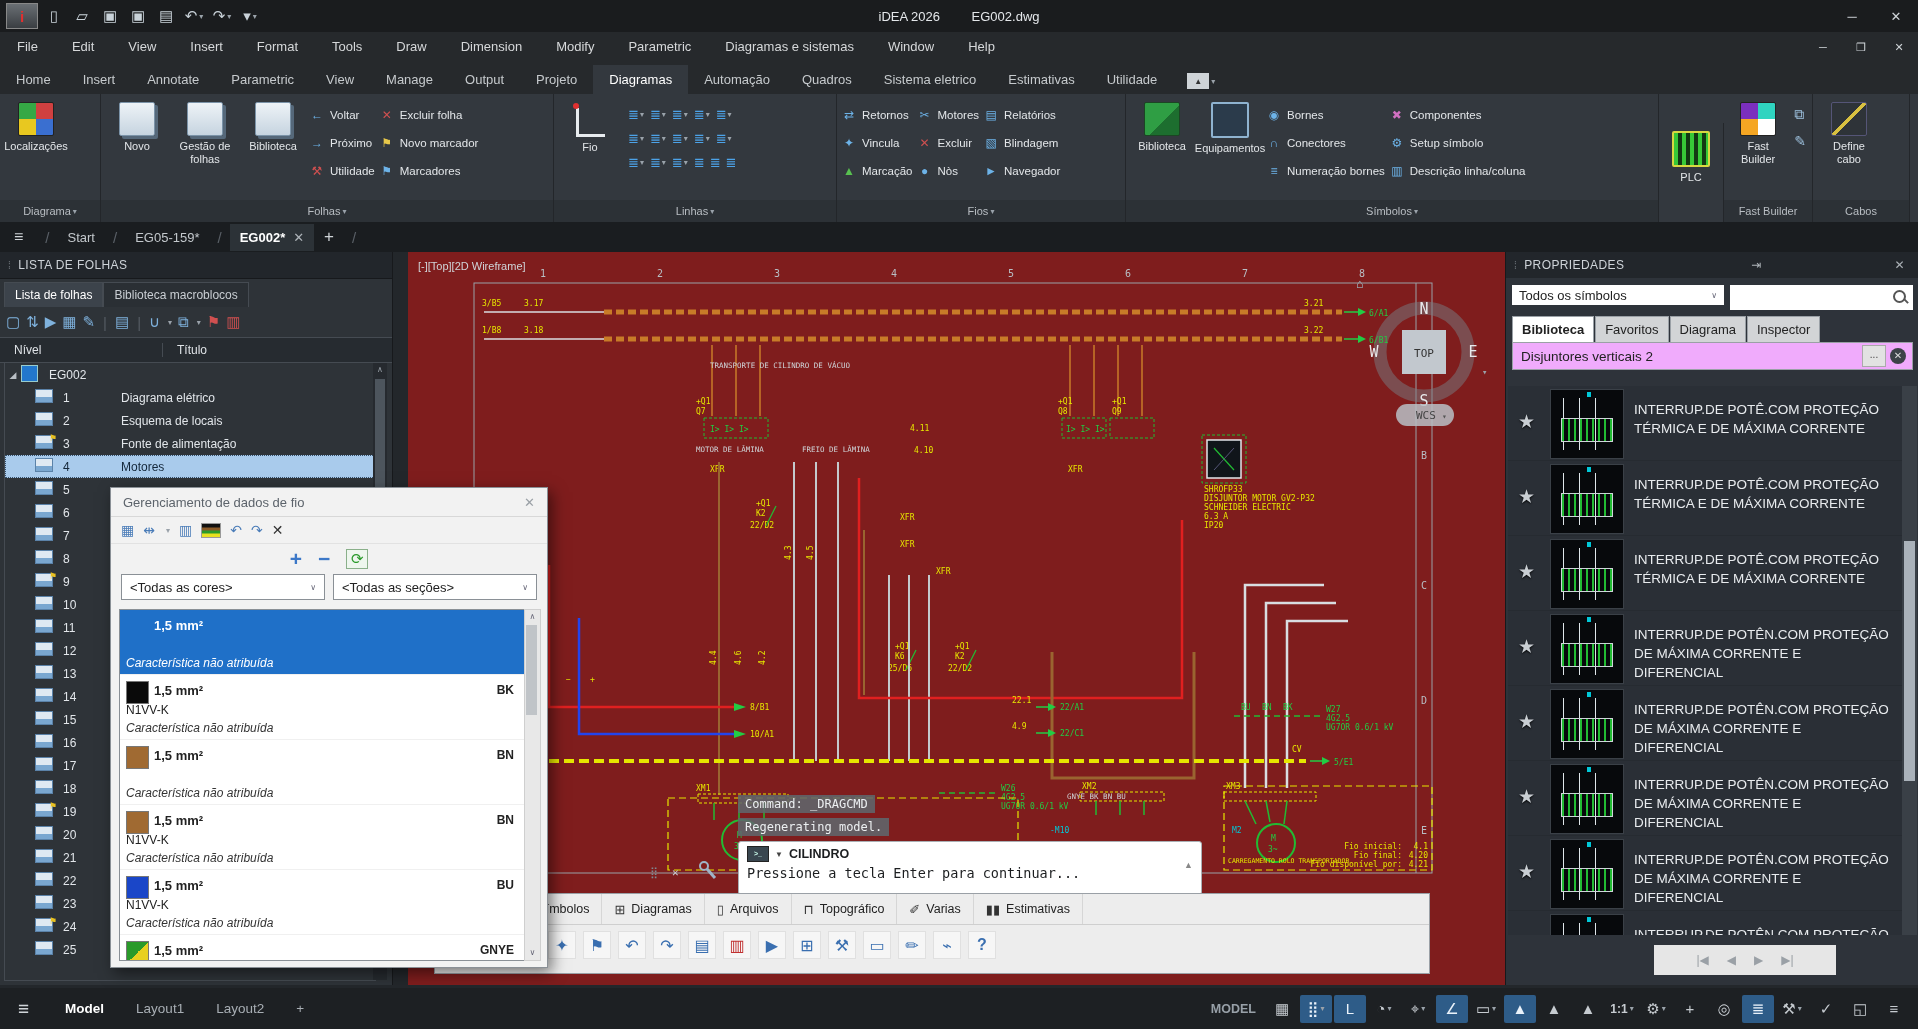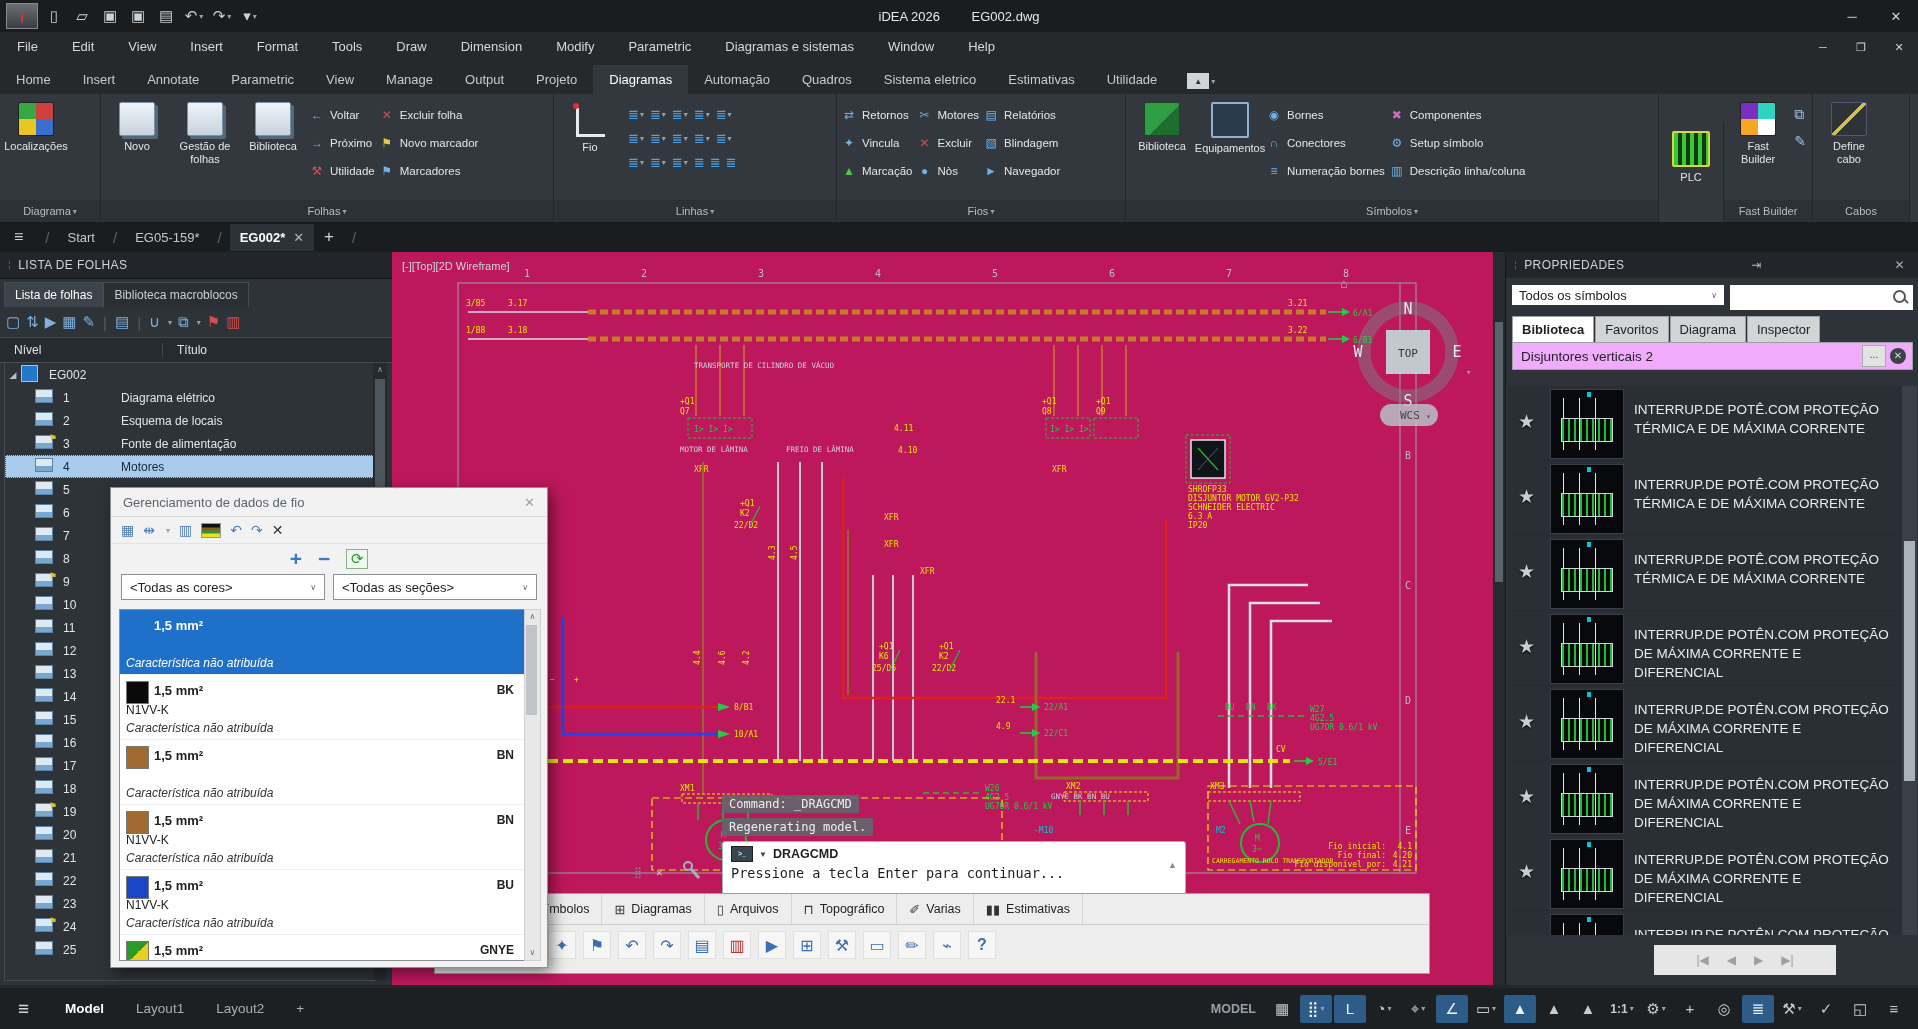--- a/index.html
+++ b/index.html
@@ -80,21 +80,21 @@
   .sheet-glyph{display:inline-block;width:16px;height:12px;background:linear-gradient(#dfe9f2 55%,#7aa7d0 55%);border:1px solid #5b82a8;}
   .proj-glyph{display:inline-block;width:15px;height:15px;background:#2277cc;border:1px solid #9cc;}
   .bm::after{content:"⚑";position:absolute;right:-2px;top:-2px;color:#e8c020;font-size:9px;}
   .srow .num{width:58px;padding-left:8px;}
   .srow .ttl{flex:1;}
   .srow.sel{background:#a9cbec;color:#14273a;outline:1px dotted #35506b;outline-offset:-1px;}
   #sheet-scroll{position:absolute;right:5px;top:111px;width:14px;bottom:5px;background:#262a2f;}
   #sheet-scroll .arr{height:14px;text-align:center;color:#9aa2aa;font-size:8px;line-height:14px;}
   #sheet-scroll .thumb{position:absolute;left:2px;top:16px;width:10px;height:120px;background:#4d555d;}
   
-  #canvas{position:absolute;left:392px;top:252px;width:1113px;height:733px;background:#be185d;}
+  #canvas{position:absolute;left:408px;top:252px;width:1113px;height:733px;background:#7f1d1d;}
   #cv-scroll{position:absolute;right:0;top:0;width:12px;height:733px;background:#262b30;}
   #cv-scroll .thumb{position:absolute;left:2px;top:70px;width:8px;height:260px;background:#5a626a;}
   svg text{font-family:"DejaVu Sans Mono",monospace;}
   .ty{fill:#e6e600;font-size:8px;}
   .tg{fill:#22cc44;font-size:8px;}
   .tw{fill:#cfd4d8;font-size:7.5px;}
   .tc{fill:#00c8d8;font-size:8px;}
   .tfr{fill:#b8bec4;font-size:10px;}
   .thead{fill:#d0d4d8;font-size:11px;font-family:"Liberation Sans",sans-serif;}
   
@@ -964,21 +964,21 @@
         <line x1="703" y1="869" x2="711" y2="878" stroke="#9fb3c8" stroke-width="3"></line>
       </g>
     </svg>
     
     <div class="cmdline" style="left:330px;top:543px;">Command: _DRAGCMD</div>
     <div class="cmdline" style="left:330px;top:566px;">Regenerating model.</div>
     <div id="cmdbox">
       <div class="r1">
           <span class="termico">&gt;_</span>
           <span class="dcaret">▼</span>
-          <span>DRAGCMD</span>
+          <span>CILINDRO</span>
         </div>
       <div class="r2">Pressione a tecla Enter para continuar...</div>
       <span class="up">▲</span>
     </div>
     <div id="cv-scroll">
         <div class="thumb"></div>
       </div>
   </div>
 
   <div id="propspanel">

